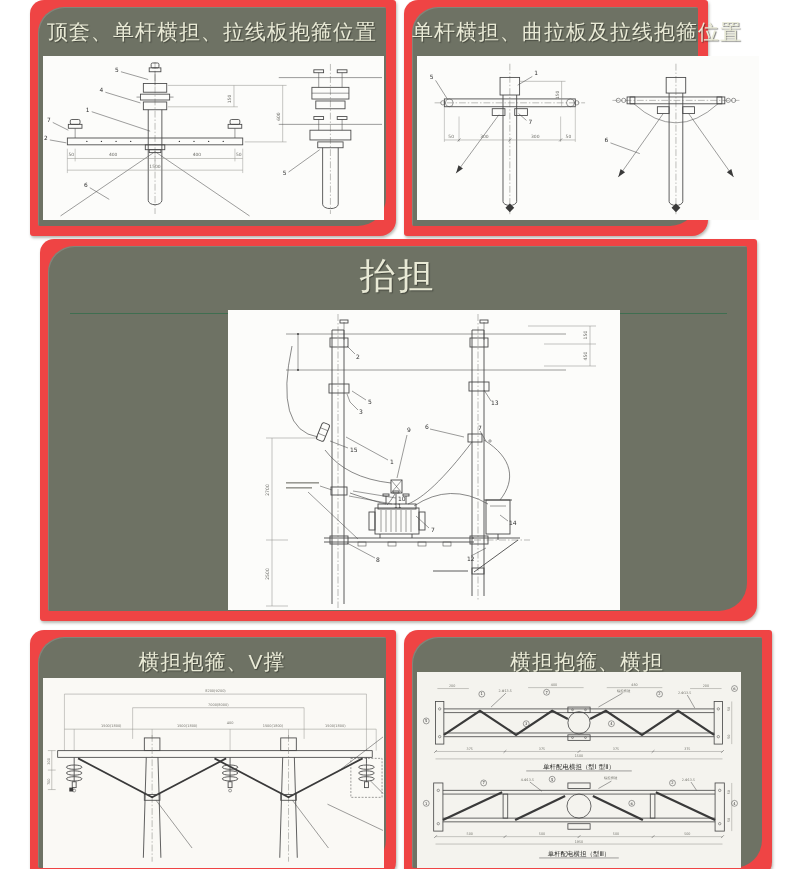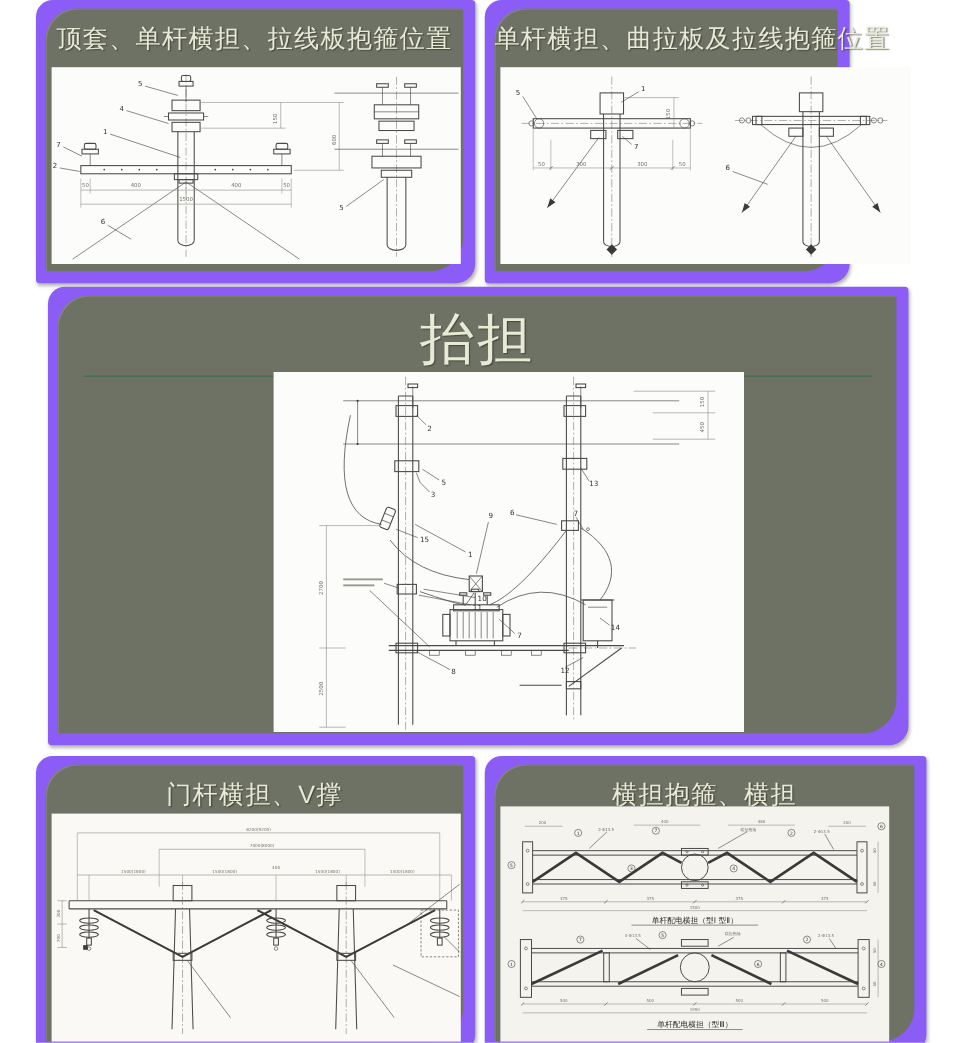--- a/index.html
+++ b/index.html
@@ -1,25 +1,25 @@
 <!DOCTYPE html>
 <html><head>
 <meta charset="utf-8">
 <style>
   html,body{margin:0;padding:0;}
   body{width:800px;height:869px;position:relative;overflow:hidden;background:#ffffff;
        font-family:"Liberation Sans","DejaVu Sans",sans-serif;}
   .stage{position:absolute;left:0;top:0;width:800px;height:869px;background:#fff;overflow:hidden;}
-  .panel{position:absolute;background:#8b5cf6;border-radius:14px 3px 16px 3px;
+  .panel{position:absolute;background:#ef4444;border-radius:14px 3px 16px 3px;
          box-shadow:1px 2px 3px rgba(95,98,85,.45);}
   .panel-inner{position:absolute;left:8px;top:7px;right:10px;bottom:10px;background:#6e7264;
          border-radius:26px 2px 28px 2px;box-shadow:inset 1px 1px 0 rgba(255,255,255,.14);}
   .panel-title{text-align:center;color:#e9ead6;font-size:21px;letter-spacing:1px;
          padding-top:11px;text-shadow:1px 1px 1px rgba(40,42,35,.6);white-space:nowrap;}
-  .panel-title.big{font-size:46px;padding-top:6px;letter-spacing:2px;font-family:Liberation Serif, serif;}
+  .panel-title.big{font-size:36px;padding-top:6px;letter-spacing:2px;font-family:Liberation Serif, serif;}
   .rule{position:absolute;height:1px;background:#3f6e50;}
   .drawing{position:absolute;background:#fcfcfa;}
   svg{display:block;width:100%;height:100%;}
   svg text{font-family:"DejaVu Sans",sans-serif;fill:#333;}
   .k{stroke:#4a4a4a;fill:none;stroke-width:.9;}
   .t{stroke:#4a4a4a;fill:none;stroke-width:.55;}
   .g{stroke:#8a8a86;fill:none;stroke-width:.45;}
   .c{stroke:#7a7a76;fill:none;stroke-width:.5;stroke-dasharray:7 2 1.5 2;}
   .d{stroke:#8a8a84;fill:none;stroke-width:.5;}
   .w{stroke:#565656;fill:none;stroke-width:.7;}
@@ -366,21 +366,21 @@
           <text class="pn" x="250" y="120">7</text>
             <line class="t" x1="252" y1="121" x2="258" y2="131"></line>
             <circle class="t" cx="262" cy="131" r="1.2"></circle>
         </g>
       </svg>
     </div>
   </div>
 
   <div class="panel" style="left:30px;top:630px;width:366px;height:248px;">
     <div class="panel-inner">
-      <div class="panel-title">门杆横担、V撑</div>
+      <div class="panel-title">横担抱箍、V撑</div>
     </div>
     <div class="drawing" style="left:13px;top:48px;width:341px;height:190px;background:#faf9f5;">
       <svg viewBox="0 0 350 190">
         <g>
           <line class="g" x1="22" y1="14" x2="22" y2="72"></line>
             <line class="g" x1="332" y1="14" x2="332" y2="72"></line>
           <line class="d" x1="22" y1="14" x2="332" y2="14"></line>
           <text class="mi" x="177" y="12" text-anchor="middle">8200(9200)</text>
           <line class="g" x1="92" y1="28" x2="92" y2="60"></line>
             <line class="g" x1="268" y1="28" x2="268" y2="60"></line>

